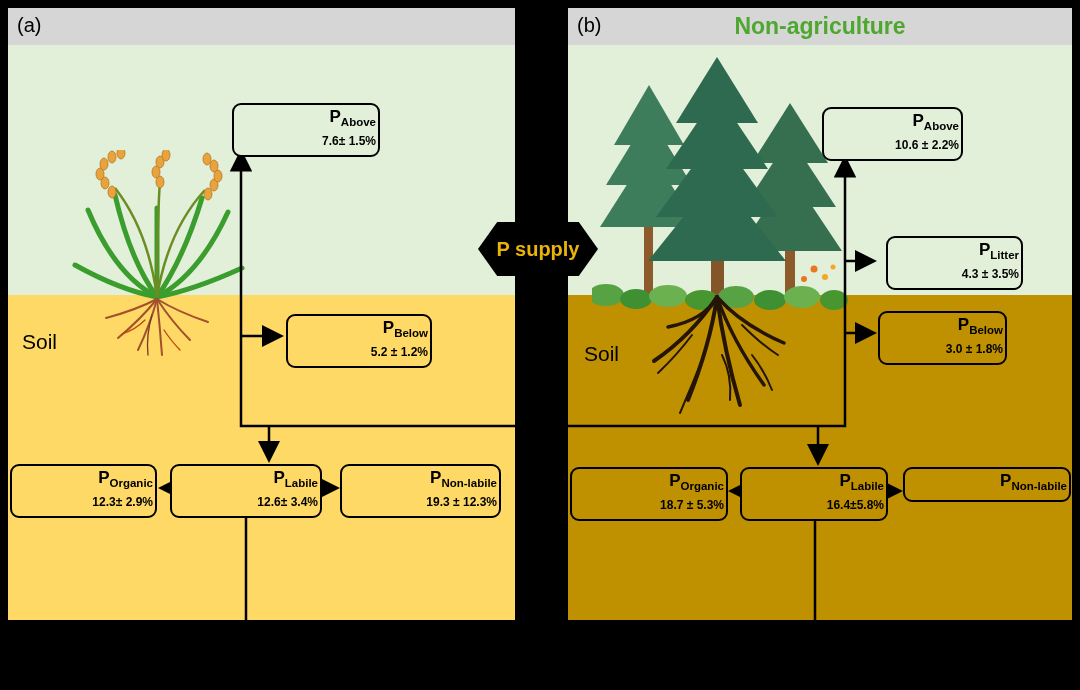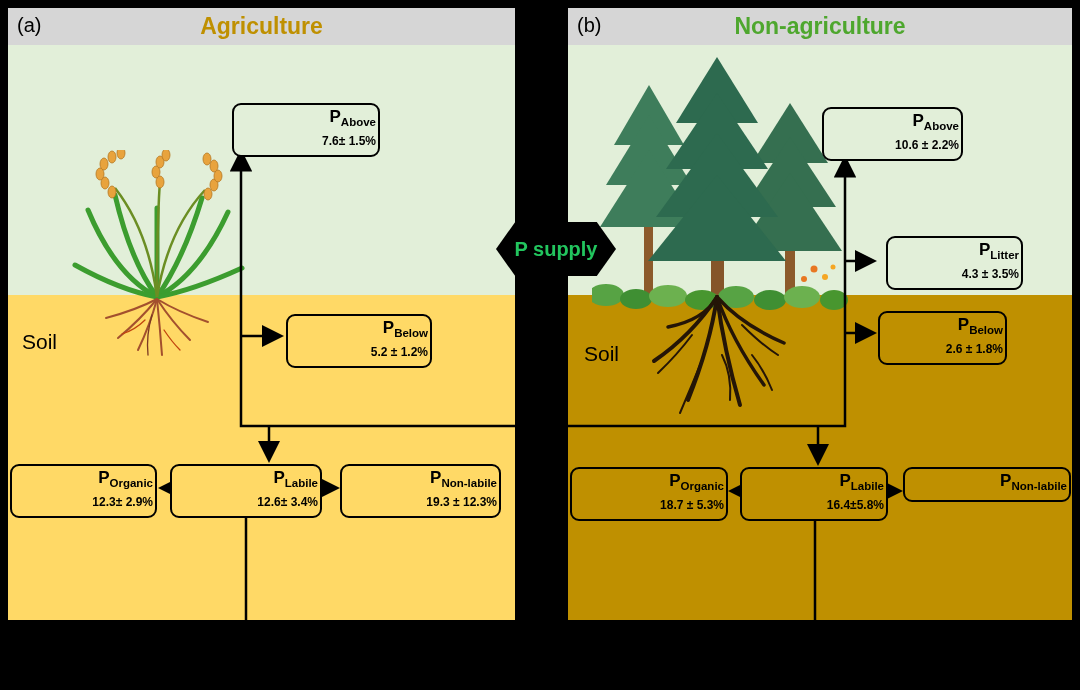--- a/index.html
+++ b/index.html
@@ -37,36 +37,35 @@
   .pbox .l1 sub { font-size:11.5px; font-weight:bold; }
   .pbox .l2 { font-size:12px; font-weight:bold; line-height:19px; white-space:nowrap; }
   .fill-sky  { background:#E2EFD9; }
   .fill-gold { background:#FFD966; }
   .fill-dark { background:#BF9000; }
 
   #arrows { position:absolute; left:0; top:0; z-index:5; pointer-events:none; }
   .illustration { position:absolute; z-index:3; pointer-events:none; }
 
   #p-supply {
-    position:absolute; left:496px; top:222px; width:120px; height:54px;
-    background:#000; color:#22c55e; z-index:9;
+    position:absolute; left:478px; top:222px; width:120px; height:54px;
+    background:#000; color:#eab308; z-index:9;
     clip-path:polygon(0 50%, 16% 0, 84% 0, 100% 50%, 84% 100%, 16% 100%);
     display:flex; align-items:center; justify-content:center;
     font-size:20px; font-weight:bold;
   }
 </style>
 </head>
 <body>
 
 <div class="panel" id="panel-a">
   <div class="sky"></div>
   <div class="soil"></div>
   <div class="panel-header">
     <span class="panel-tag">(a)</span>
-    <span class="panel-title">Agriculture</span>
   </div>
   <div class="soil-label">Soil</div>
 </div>
 
 <div class="panel" id="panel-b">
   <div class="sky"></div>
   <div class="soil"></div>
   <div class="panel-header">
     <span class="panel-tag">(b)</span>
     <span class="panel-title">Non-agriculture</span>
@@ -217,21 +216,21 @@
 <div class="pbox fill-sky" style="left:822px; top:107px; width:141px;">
   <div class="l1"><span>P</span><sub>Above</sub></div>
   <div class="l2">10.6 ± 2.2%</div>
 </div>
 <div class="pbox fill-sky" style="left:886px; top:236px; width:137px;">
   <div class="l1"><span>P</span><sub>Litter</sub></div>
   <div class="l2">4.3 ± 3.5%</div>
 </div>
 <div class="pbox fill-dark" style="left:878px; top:311px; width:129px;">
   <div class="l1"><span>P</span><sub>Below</sub></div>
-  <div class="l2">2.6 ± 1.8%</div>
+  <div class="l2">3.0 ± 1.8%</div>
 </div>
 <div class="pbox fill-dark" style="left:570px; top:467px; width:158px;">
   <div class="l1"><span>P</span><sub>Organic</sub></div>
   <div class="l2">18.7 ± 5.3%</div>
 </div>
 <div class="pbox fill-dark" style="left:740px; top:467px; width:148px;">
   <div class="l1"><span>P</span><sub>Labile</sub></div>
   <div class="l2">16.4±5.8%</div>
 </div>
 <div class="pbox fill-dark" style="left:903px; top:467px; width:168px;">

